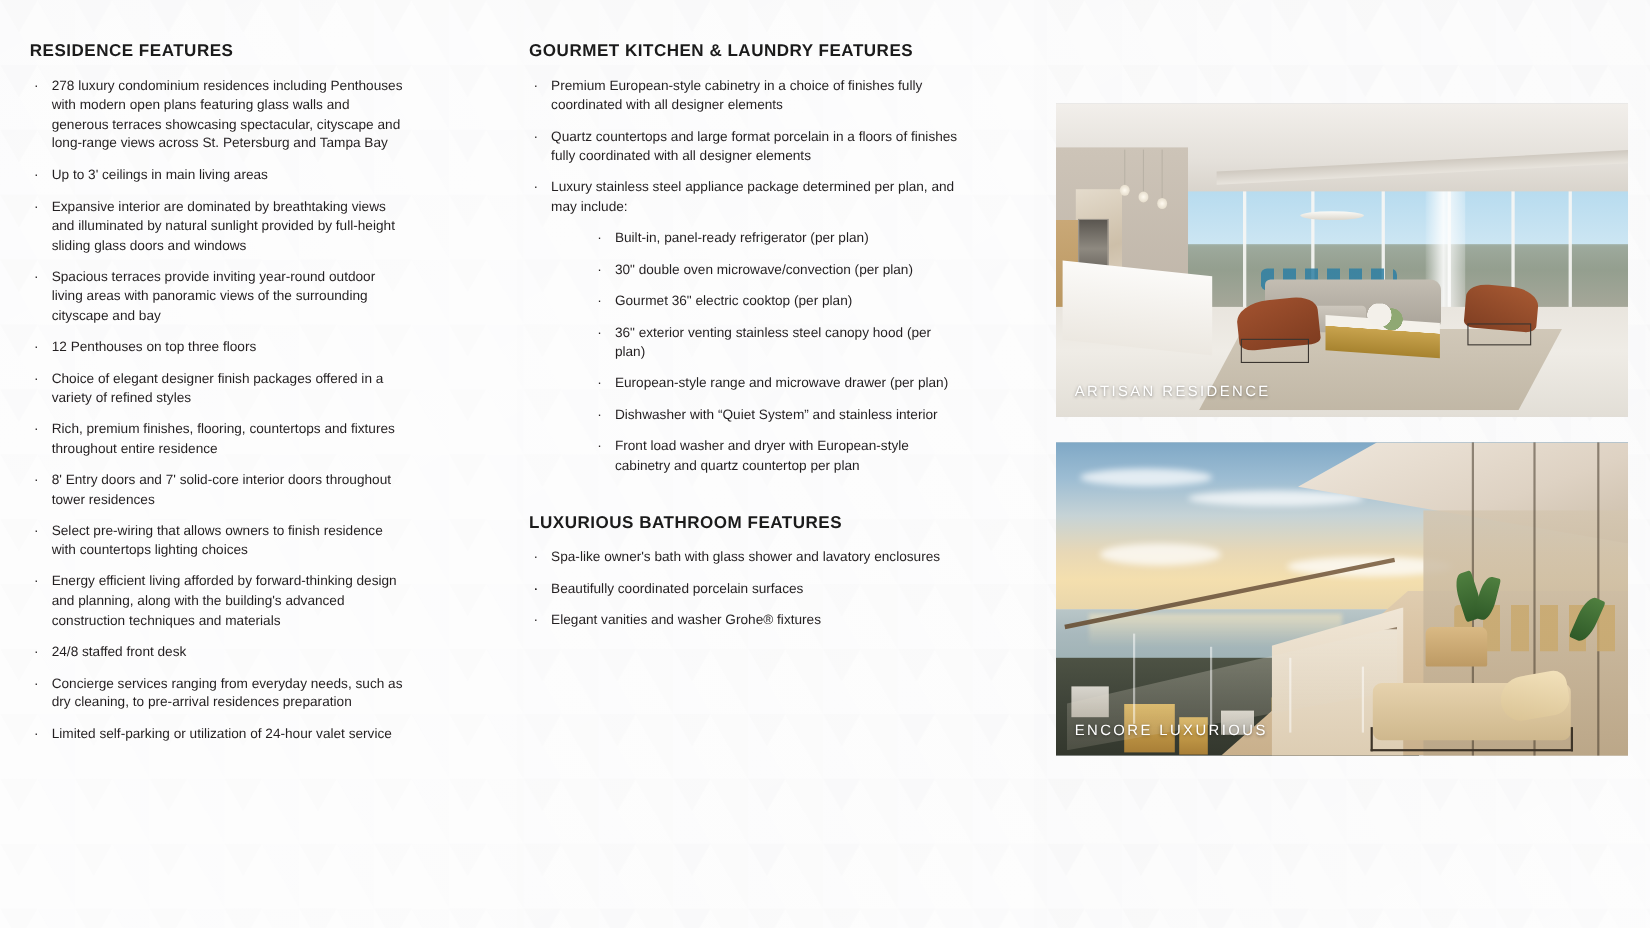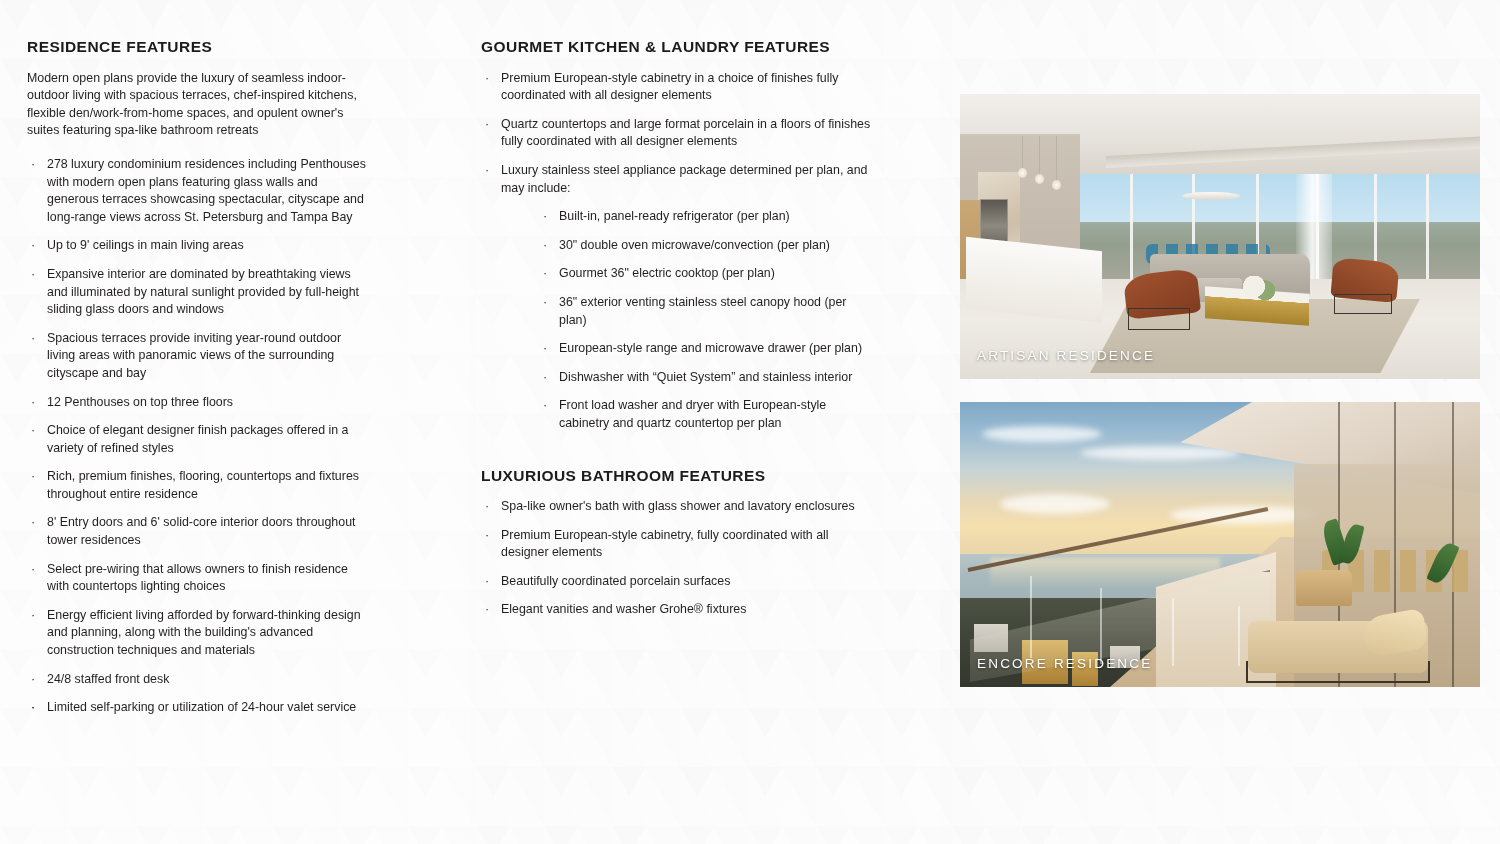--- a/index.html
+++ b/index.html
@@ -360,35 +360,34 @@
   <rect x="0" y="0" width="470" height="844" fill="#ffffff" opacity="0.42"></rect>
   <rect x="470" y="0" width="470" height="844" fill="#ffffff" opacity="0.30"></rect>
 </svg>
 
 <div id="page">
 
   <div class="column" id="col-left">
     <section class="section">
       <h2 class="section-heading">RESIDENCE FEATURES</h2>
 
-      <p class="intro-paragraph">Modern open plans provide the luxury of seamless indoor-outdoor living with spacious terraces, chef-inspired kitchens, flexible den/work-from-home spaces, and opulent owner's suites featuring spa-like bathroom retreats</p>
 
       <ul class="bullets">
         <li><span class="bullet-dot">·</span><span class="li-text">278 luxury condominium residences including Penthouses with modern open plans featuring glass walls and generous terraces showcasing spectacular, cityscape and long-range views across St. Petersburg and Tampa Bay</span></li>
-        <li><span class="bullet-dot">·</span><span class="li-text">Up to 9' ceilings in main living areas</span></li>
+        <li><span class="bullet-dot">·</span><span class="li-text">Up to 3' ceilings in main living areas</span></li>
         <li><span class="bullet-dot">·</span><span class="li-text">Expansive interior are dominated by breathtaking views and illuminated by natural sunlight provided by full-height sliding glass doors and windows</span></li>
         <li><span class="bullet-dot">·</span><span class="li-text">Spacious terraces provide inviting year-round outdoor living areas with panoramic views of the surrounding cityscape and bay</span></li>
         <li><span class="bullet-dot">·</span><span class="li-text">12 Penthouses on top three floors</span></li>
         <li><span class="bullet-dot">·</span><span class="li-text">Choice of elegant designer finish packages offered in a variety of refined styles</span></li>
         <li><span class="bullet-dot">·</span><span class="li-text">Rich, premium finishes, flooring, countertops and fixtures throughout entire residence</span></li>
-        <li><span class="bullet-dot">·</span><span class="li-text">8' Entry doors and 6' solid-core interior doors throughout tower residences</span></li>
+        <li><span class="bullet-dot">·</span><span class="li-text">8' Entry doors and 7' solid-core interior doors throughout tower residences</span></li>
         <li><span class="bullet-dot">·</span><span class="li-text">Select pre-wiring that allows owners to finish residence with countertops lighting choices</span></li>
         <li><span class="bullet-dot">·</span><span class="li-text">Energy efficient living afforded by forward-thinking design and planning, along with the building's advanced construction techniques and materials</span></li>
         <li><span class="bullet-dot">·</span><span class="li-text">24/8 staffed front desk</span></li>
-        <li><span class="bullet-dot">·</span></li>
+        <li><span class="bullet-dot">·</span><span class="li-text">Concierge services ranging from everyday needs, such as dry cleaning, to pre-arrival residences preparation</span></li>
         <li><span class="bullet-dot">·</span><span class="li-text">Limited self-parking or utilization of 24-hour valet service</span></li>
       </ul>
     </section>
   </div>
 
   <div class="column" id="col-mid">
 
     <section class="section">
       <h2 class="section-heading">GOURMET KITCHEN &amp; LAUNDRY FEATURES</h2>
 
@@ -410,21 +409,21 @@
           </ul>
         </li>
       </ul>
     </section>
 
     <section class="section">
       <h2 class="section-heading">LUXURIOUS BATHROOM FEATURES</h2>
 
       <ul class="bullets">
         <li><span class="bullet-dot">·</span><span class="li-text">Spa-like owner's bath with glass shower and lavatory enclosures</span></li>
-        <li><span class="bullet-dot">·</span><span class="li-text">Premium European-style cabinetry, fully coordinated with all designer elements</span></li>
+        <li><span class="bullet-dot">·</span></li>
         <li><span class="bullet-dot">·</span><span class="li-text">Beautifully coordinated porcelain surfaces</span></li>
         <li><span class="bullet-dot">·</span><span class="li-text">Elegant vanities and washer Grohe® fixtures</span></li>
       </ul>
     </section>
   </div>
 
   <div class="column" id="col-media">
 
     <figure class="photo-frame">
       <div class="scene-interior">
@@ -512,17 +511,17 @@
 
         <div class="ter-plant" style="left:366px;top:118px;width:18px;height:44px;transform:rotate(-18deg)"></div>
         <div class="ter-plant" style="left:384px;top:122px;width:16px;height:40px;transform:rotate(14deg)"></div>
         <div class="ter-plant" style="left:474px;top:140px;width:18px;height:42px;transform:rotate(24deg)"></div>
 
         <div class="ter-chair"></div>
         <div class="ter-daybed"></div>
         <div class="ter-daybed-pillow"></div>
         <div class="ter-daybed-frame"></div>
       </div>
-      <figcaption class="photo-caption">ENCORE RESIDENCE</figcaption>
+      <figcaption class="photo-caption">ENCORE LUXURIOUS</figcaption>
     </figure>
 
   </div>
 </div>
 
 </body></html>

